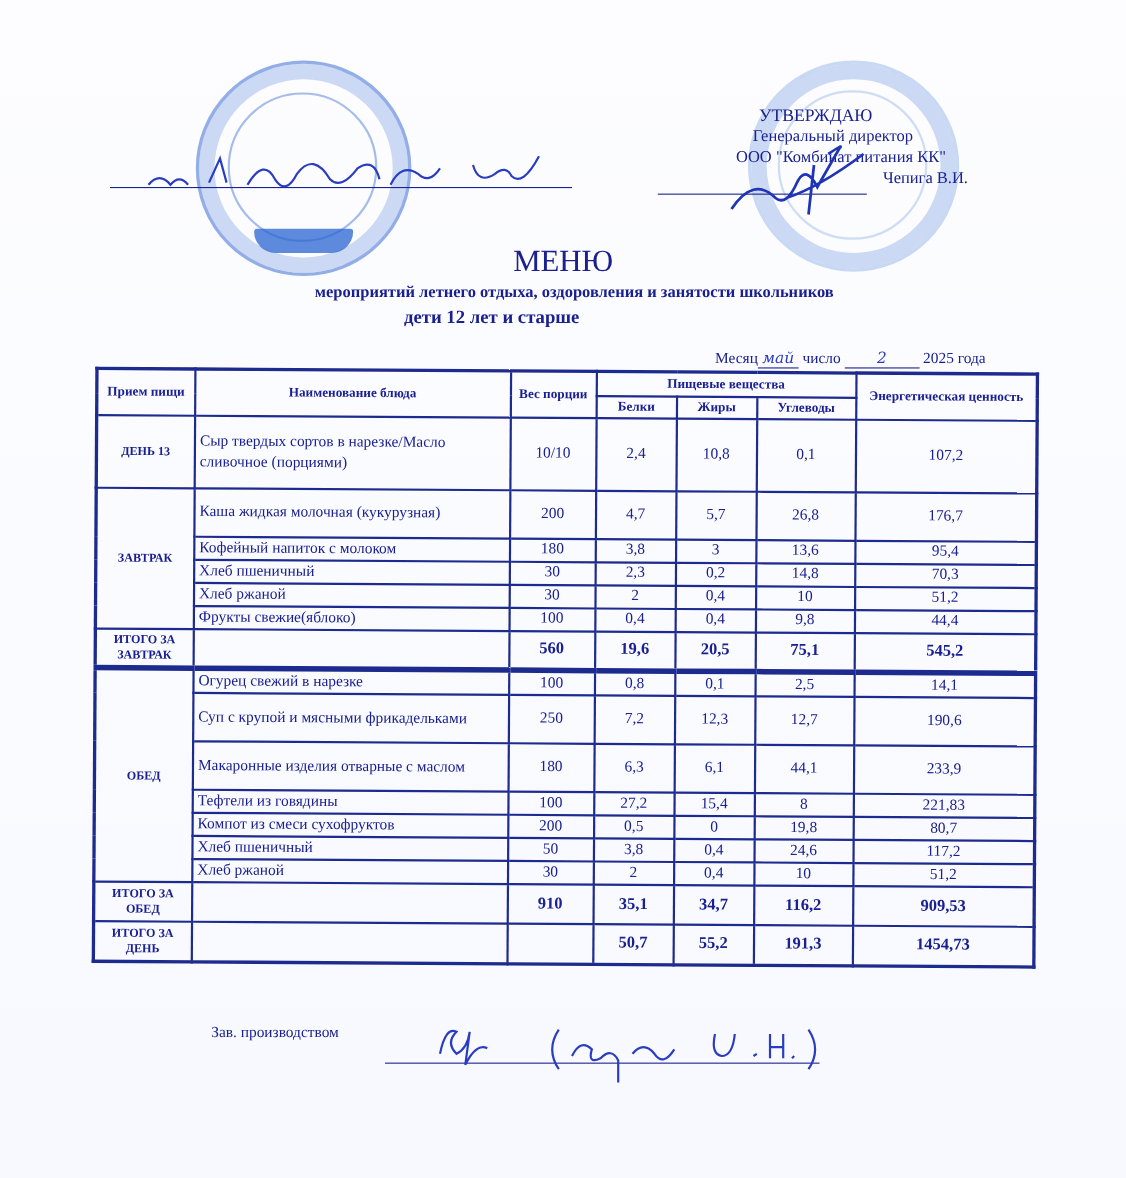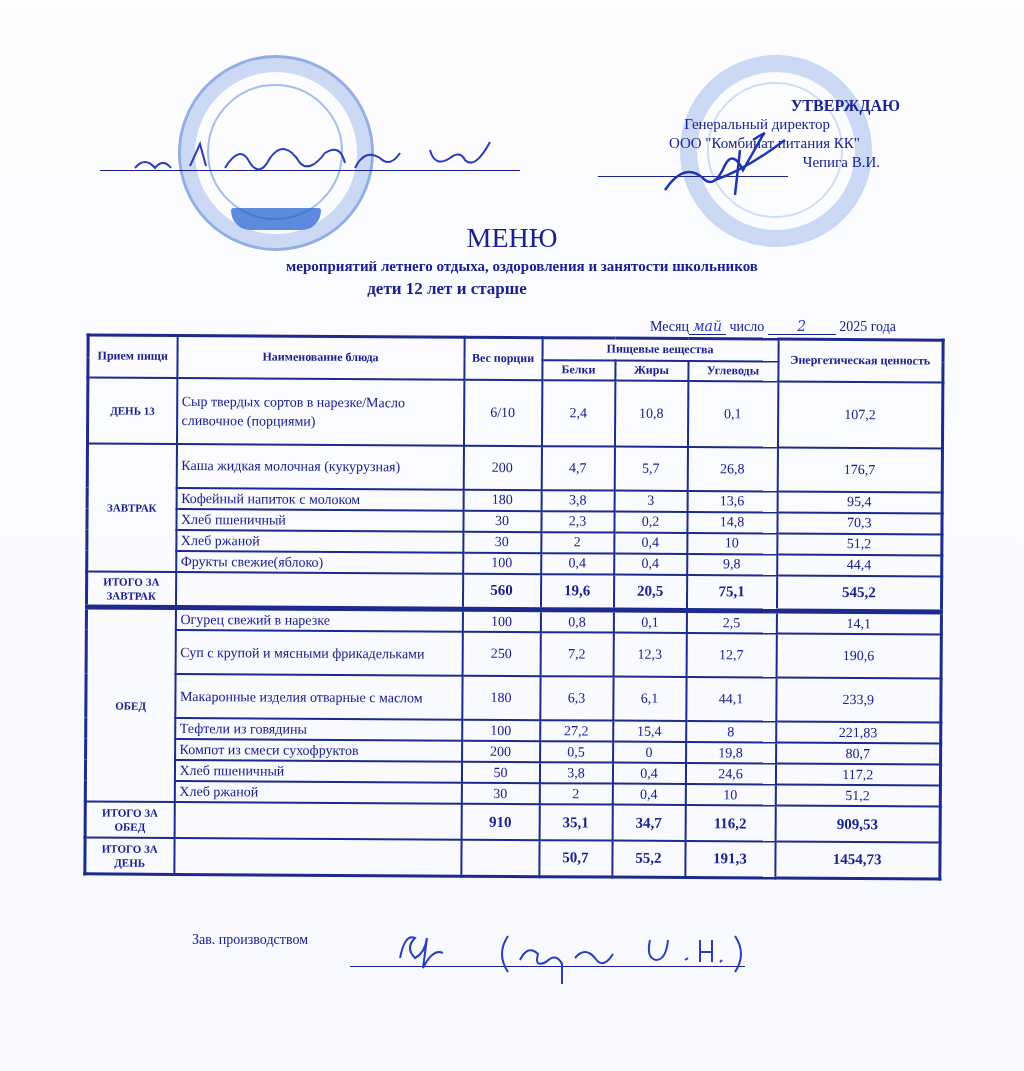--- a/index.html
+++ b/index.html
@@ -31,21 +31,21 @@
     font-size: 15px; line-height: 18px; color: #1a2290;
   }
   .approval-left .head { font-weight: bold; font-size: 16px; }
   .sig-line-left { position:absolute; left:100px; top:170px; width:420px; border-bottom: 1px solid #1a2290; }
   .sig-left { position:absolute; left:130px; top:138px; width:390px; height:40px; }
 
   .approval-right {
     position: absolute; left: 600px; top: 96px; width: 300px; text-align: right;
     font-size: 15px; line-height: 19px; color: #1a2290;
   }
-  .approval-right .head { font-weight: bold; font-size: 16px; text-align: right; padding-left: 90px; }
+  .approval-right .head { font-weight: normal; font-size: 16px; text-align: left; padding-left: 90px; }
   .approval-right .l2 { padding-right: 70px; }
   .approval-right .l3 { padding-right: 40px; }
   .approval-right .l4 { padding-right: 20px; }
   .sig-line-right { position:absolute; left:598px; top:176px; width:190px; border-bottom: 1px solid #1a2290; }
   .sig-right { position:absolute; left:655px; top:130px; width:140px; height:70px; }
 
   .title { position:absolute; left:0; width:1024px; top:222px; text-align:center; font-size:28px; color:#1a2090; }
   .subtitle { position:absolute; left:0; width:1024px; top:258px; text-align:center; font-size:15px; font-weight:bold; color:#1a2090; padding-left: 20px; box-sizing:border-box;}
   .subtitle2 { position:absolute; left:0; width:844px; top:279px; text-align:center; font-size:17px; font-weight:bold; color:#1a2090; padding-left: 50px; box-sizing:border-box;}
   .date-line { position:absolute; left:650px; top:302px; font-size:14px; color:#1a2090; }
@@ -133,21 +133,21 @@
       <tr style="height:20px">
         <th>Белки</th>
         <th>Жиры</th>
         <th>Углеводы</th>
       </tr>
     </thead>
     <tbody>
       <tr style="height:66px">
         <td class="meal">ДЕНЬ 13</td>
         <td class="name">Сыр твердых сортов в нарезке/Масло сливочное (порциями)</td>
-        <td class="num">6/10</td>
+        <td class="num">10/10</td>
         <td class="num">2,4</td>
         <td class="num">10,8</td>
         <td class="num">0,1</td>
         <td class="num">107,2</td>
       </tr>
       <tr style="height:44px">
         <td class="meal" rowspan="5">ЗАВТРАК</td>
         <td class="name">Каша жидкая молочная (кукурузная)</td>
         <td class="num">200</td>
         <td class="num">4,7</td>

